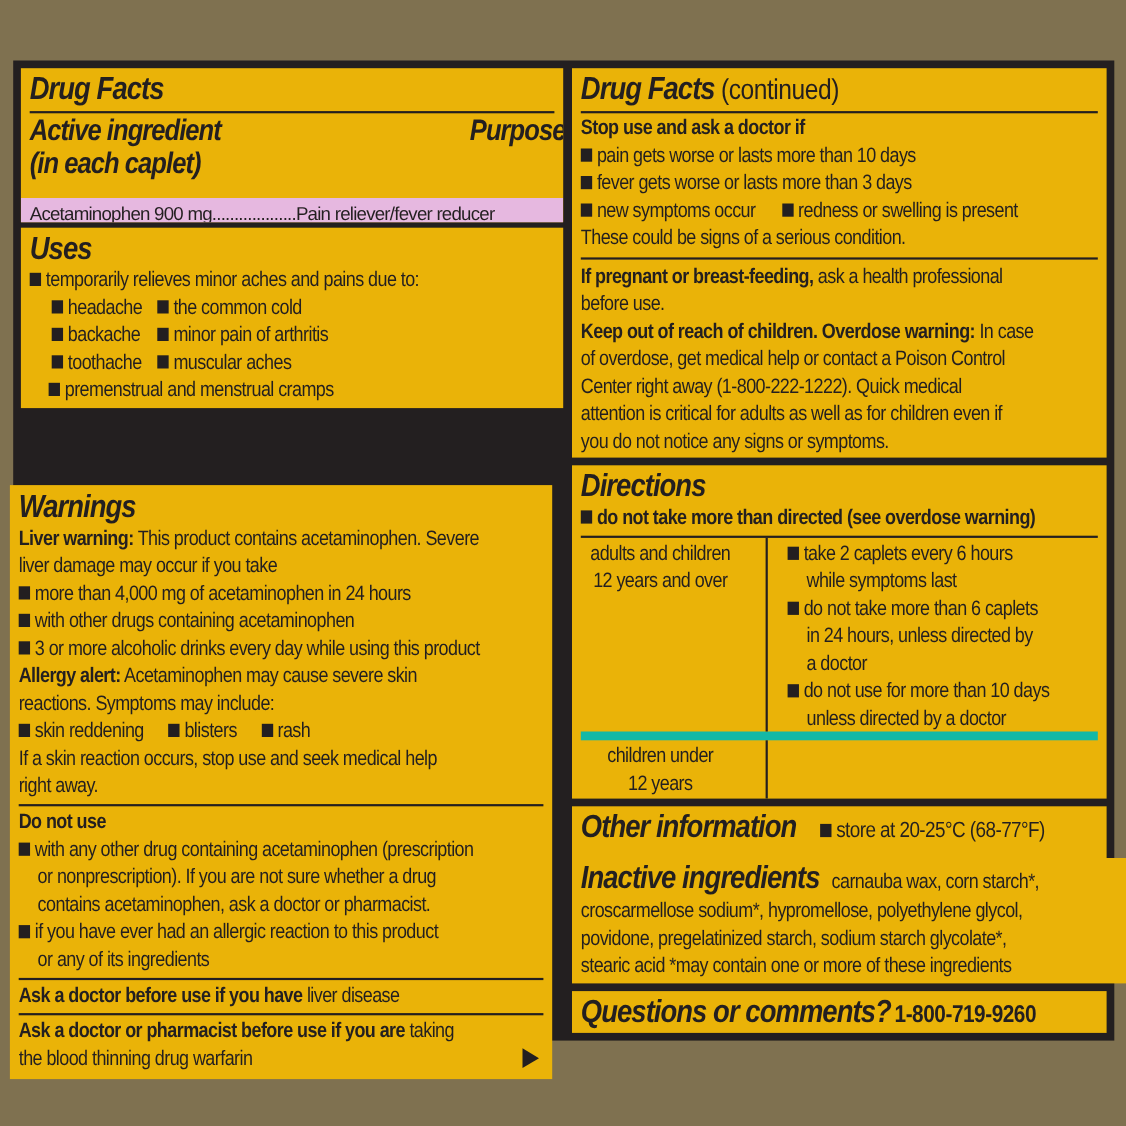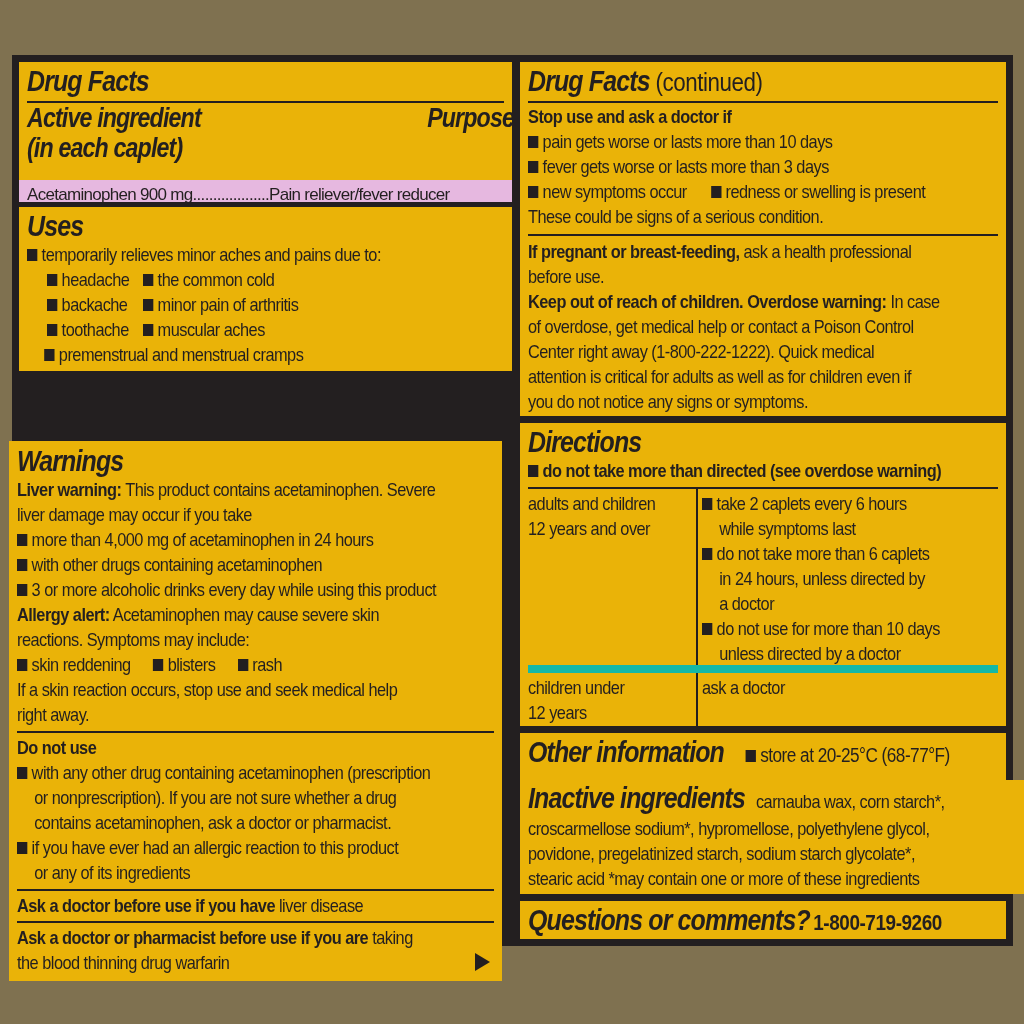--- a/index.html
+++ b/index.html
@@ -55,22 +55,22 @@
   .rule { border-top: 2px solid #231f20; }
   .pink {
     background: #e6b8e0;
     margin: 0 -8px;
     padding: 0 8px;
   }
   .twocol { display: flex; }
   .twocol > div { white-space: nowrap; }
   .dir-table { margin-top: 4px; border-top: 2px solid #231f20; }
   .dir-row { display: flex; }
-  .dir-left { width: 168px; border-right: 2px solid #231f20; padding-top: 2px; }
-  .dir-right { padding-left: 4px; padding-top: 2px; }
+  .dir-left { width: 168px; border-right: 2px solid #231f20; padding-top: 2px; text-align: center; }
+  .dir-right { padding-left: 18px; padding-top: 2px; }
   .arrow-right {
     position: absolute;
     right: 12px; bottom: 10px;
     width: 0; height: 0;
     border-top: 9px solid transparent;
     border-bottom: 9px solid transparent;
     border-left: 15px solid #231f20;
   }
 </style>
 </head>
@@ -172,23 +172,20 @@
         <div class="line hang">a doctor</div>
         <div class="line"><span class="sq"></span><span>do not use for more than 10 days</span></div>
         <div class="line hang">unless directed by a doctor</div>
       </div>
     </div>
     <div class="dir-row" style="border-top:8px solid #14b8a6; height:60px;">
       <div class="dir-left">
         <div class="line">children under</div>
         <div class="line">12 years</div>
       </div>
-      <div class="dir-right">
-        <div class="line">ask a doctor</div>
-      </div>
     </div>
   </div>
 </div>
 
 <div class="panel" style="left:520px; top:733px; width:486px; height:48px;">
   <div class="h-big" style="line-height:38px;">
     <span>Other information</span>
     <span style="font-weight:normal; font-style:normal; font-size:20px; letter-spacing:-0.6px; margin-left:18px;"><span class="sq"></span><span>store at 20-25°C (68-77°F)</span></span>
   </div>
 </div>

